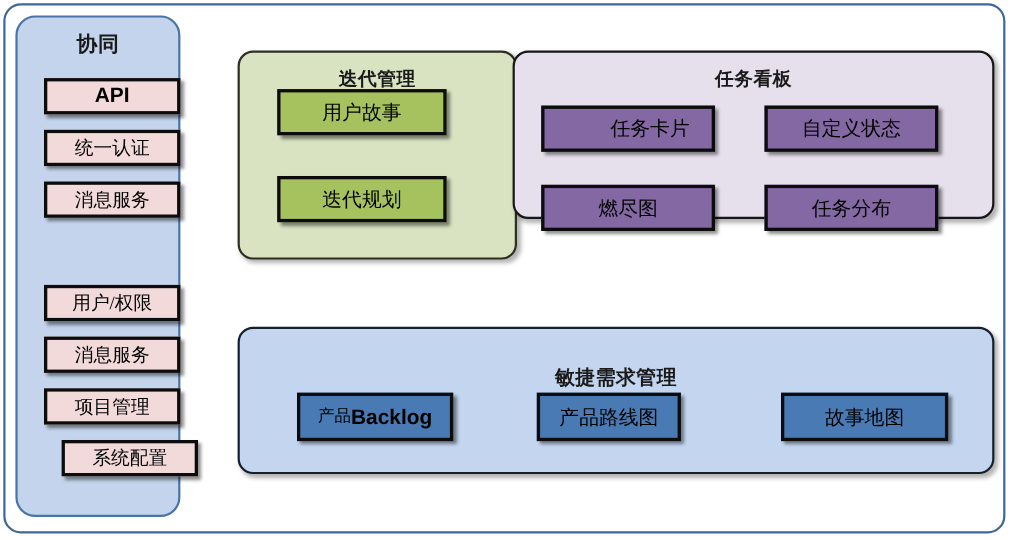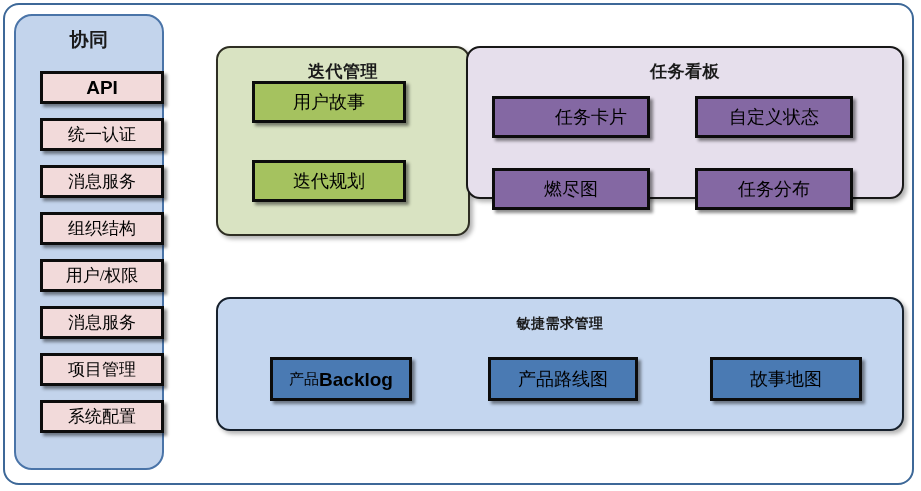--- a/index.html
+++ b/index.html
@@ -94,22 +94,22 @@
   .panel-blue {
     left: 216px;
     top: 297px;
     width: 688px;
     height: 134px;
     background: #c4d6ef;
     border: 2px solid #16202c;
     box-shadow: 3px 3px 4px rgba(0,0,0,0.30);
   }
   .panel-blue .panel-title {
-    font-size: 14px;
-    margin-top: 16px;
+    font-size: 18px;
+    margin-top: 32px;
   }
 
   
   .box {
     position: absolute;
     box-sizing: border-box;
     display: flex;
     align-items: center;
     justify-content: center;
     font-family: "Liberation Serif", serif;
@@ -176,25 +176,24 @@
 <div id="canvas">
 
   <div class="outer-frame"></div>
 
   <div class="panel panel-sidebar">
     <div class="panel-title">协同</div>
 
     <div class="box box-pink api" style="top:55px;">API</div>
     <div class="box box-pink" style="top:102px;">统一认证</div>
     <div class="box box-pink" style="top:149px;">消息服务</div>
-    <div class="box box-pink" style="top:196px;">组织结构</div>
     <div class="box box-pink" style="top:243px;">用户/权限</div>
     <div class="box box-pink" style="top:290px;">消息服务</div>
     <div class="box box-pink" style="top:337px;">项目管理</div>
-    <div class="box box-pink" style="top:384px;">系统配置</div>
+    <div class="box box-pink" style="top:384px;margin-left:16px;">系统配置</div>
   </div>
 
   <div class="panel panel-green">
     <div class="panel-title">迭代管理</div>
 
     <div class="box box-green" style="top:33px;">用户故事</div>
     <div class="box box-green" style="top:112px;">迭代规划</div>
   </div>
 
   <div class="panel panel-purple">
@@ -206,17 +205,17 @@
     <div class="box box-purple" style="left:227px; top:120px;">任务分布</div>
   </div>
 
   <div class="panel panel-blue">
     <div class="panel-title">敏捷需求管理</div>
 
     <div class="box box-blue" style="left:52px; top:58px; width:142px;">
       <span class="han">产品</span>
         <span class="latin">Backlog</span>
     </div>
-    <div class="box box-blue" style="left:270px; top:58px; width:150px;">产品路线图</div>
+    <div class="box box-blue" style="left:270px; top:58px; width:131px;">产品路线图</div>
     <div class="box box-blue" style="left:492px; top:58px; width:152px;">故事地图</div>
   </div>
 
 </div>
 
 </body></html>

